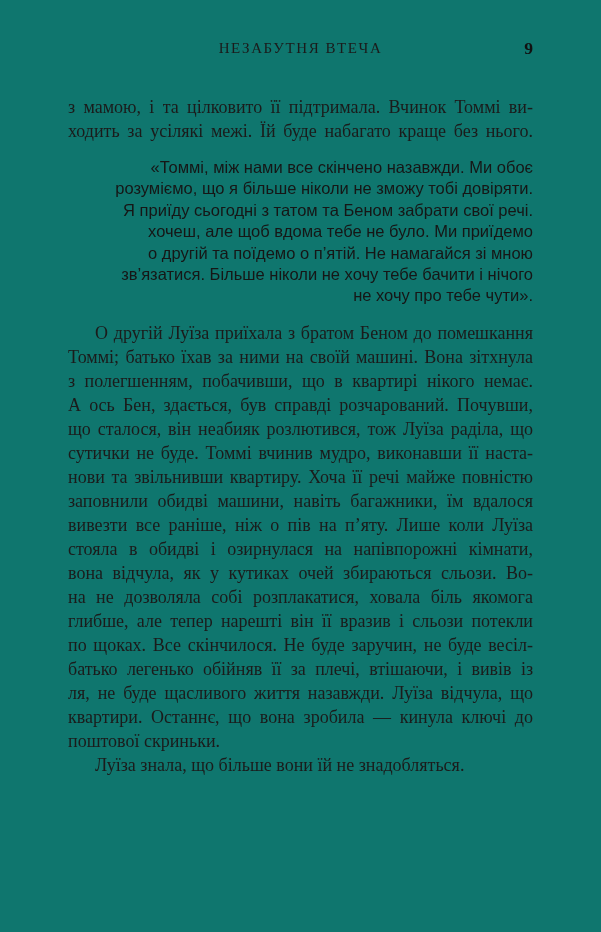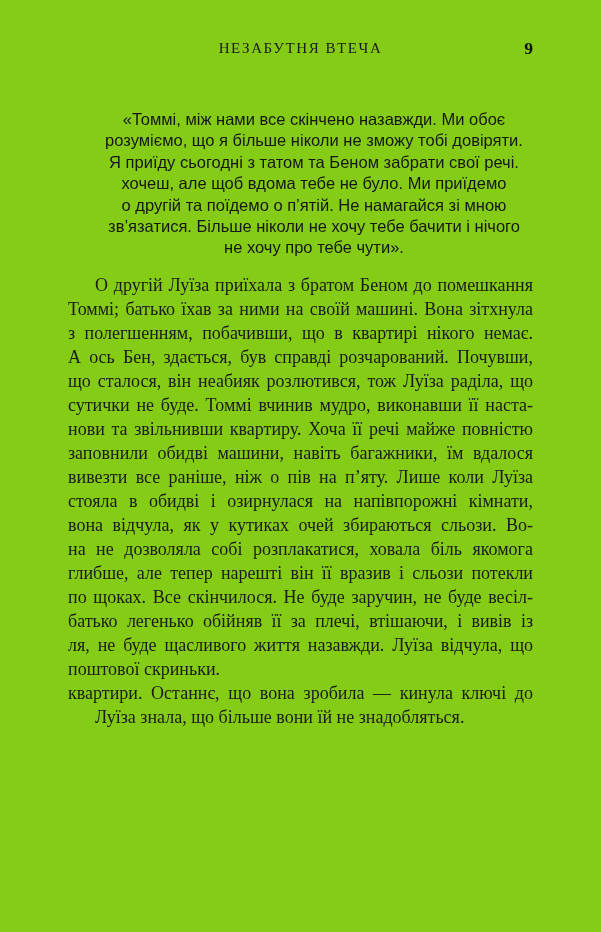--- a/index.html
+++ b/index.html
@@ -1,21 +1,21 @@
 <!DOCTYPE html>
 <html><head>
 <meta charset="utf-8">
 <style>
   html,body{margin:0;padding:0;}
   body{
     width:601px;height:932px;position:relative;
     background:#ffffff;overflow:hidden;
     font-family:"Liberation Serif", serif;
   }
-  .page{position:absolute;inset:0;background:#84cc16;}
+  .page{position:absolute;inset:0;background:#0f766e;}
   .header{position:absolute;top:40px;left:68px;width:465px;height:22px;}
   .running-title{
     display:block;text-align:center;
     font-family:"Liberation Serif", serif;
     font-size:15px;letter-spacing:1.6px;color:#1b1b1b;
   }
   .page-number{
     position:absolute;right:0;top:-2px;
     font-family:"Liberation Serif", serif;
     font-weight:bold;font-size:17.5px;color:#111111;
@@ -30,34 +30,38 @@
     text-align-last:left;
     white-space:normal;
   }
   .ln.j{text-align-last:justify;-moz-text-align-last:justify;}
   .ln.ind{text-indent:27px;}
   .quote-block{
     margin:14px 0 14px 27px;
     font-family:"Liberation Sans", sans-serif;
     font-size:16.5px;line-height:21.4px;color:#161616;
   }
-  .qln{text-align:center;white-space:nowrap;}
+  .qln{text-align:right;white-space:nowrap;}
 </style>
 </head>
 <body>
 
 <div class="page">
 
   <div class="header">
     <span class="running-title">НЕЗАБУТНЯ ВТЕЧА</span>
     <span class="page-number">9</span>
   </div>
 
   <div class="content">
 
+    <div>
+      <div class="ln j">з мамою, і та цілковито її підтримала. Вчинок Томмі ви-</div>
+      <div class="ln j">ходить за усілякі межі. Їй буде набагато краще без нього.</div>
+    </div>
 
 
     <div class="quote-block">
       <div class="qln">«Томмі, між нами все скінчено назавжди. Ми обоє</div>
       <div class="qln">розуміємо, що я більше ніколи не зможу тобі довіряти.</div>
       <div class="qln">Я приїду сьогодні з татом та Беном забрати свої речі.</div>
       <div class="qln">хочеш, але щоб вдома тебе не було. Ми приїдемо</div>
       <div class="qln">о другій та поїдемо о п’ятій. Не намагайся зі мною</div>
       <div class="qln">зв’язатися. Більше ніколи не хочу тебе бачити і нічого</div>
       <div class="qln">не хочу про тебе чути».</div>
@@ -73,22 +77,22 @@
       <div class="ln j">нови та звільнивши квартиру. Хоча її речі майже повністю</div>
       <div class="ln j">заповнили обидві машини, навіть багажники, їм вдалося</div>
       <div class="ln j">вивезти все раніше, ніж о пів на п’яту. Лише коли Луїза</div>
       <div class="ln j">стояла в обидві і озирнулася на напівпорожні кімнати,</div>
       <div class="ln j">вона відчула, як у кутиках очей збираються сльози. Во-</div>
       <div class="ln j">на не дозволяла собі розплакатися, ховала біль якомога</div>
       <div class="ln j">глибше, але тепер нарешті він її вразив і сльози потекли</div>
       <div class="ln j">по щоках. Все скінчилося. Не буде заручин, не буде весіл-</div>
       <div class="ln j">батько легенько обійняв її за плечі, втішаючи, і вивів із</div>
       <div class="ln j">ля, не буде щасливого життя назавжди. Луїза відчула, що</div>
+      <div class="ln j">квартири. Останнє, що вона зробила — кинула ключі до</div>
       <div class="ln">поштової скриньки.</div>
-      <div class="ln j">квартири. Останнє, що вона зробила — кинула ключі до</div>
     </div>
 
     <div>
       <div class="ln ind">Луїза знала, що більше вони їй не знадобляться.</div>
     </div>
 
   </div>
 </div>
 
 </body></html>

